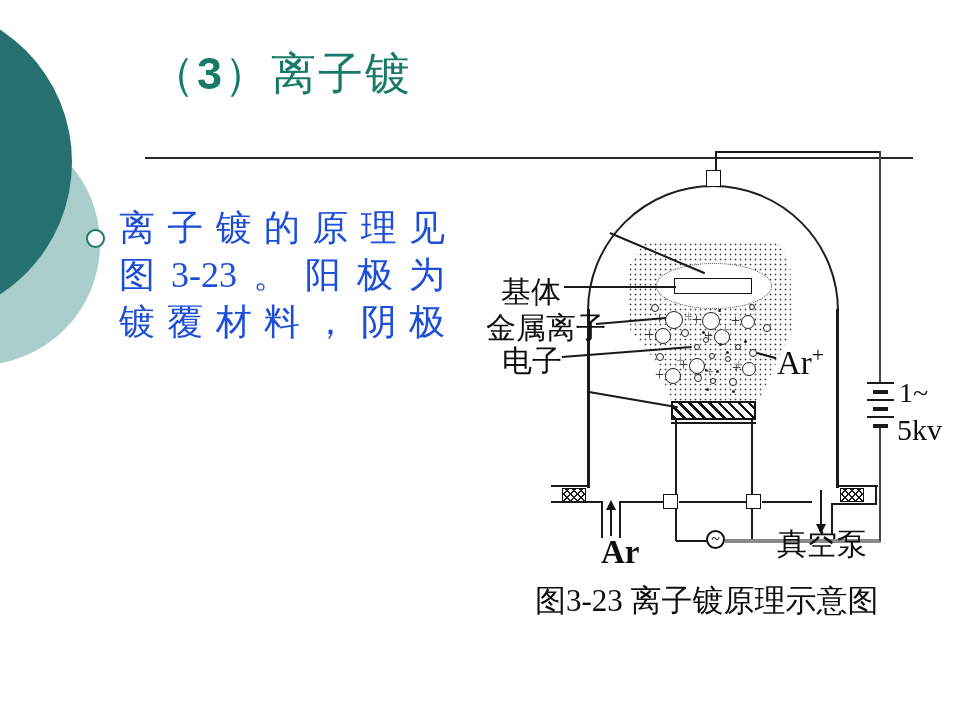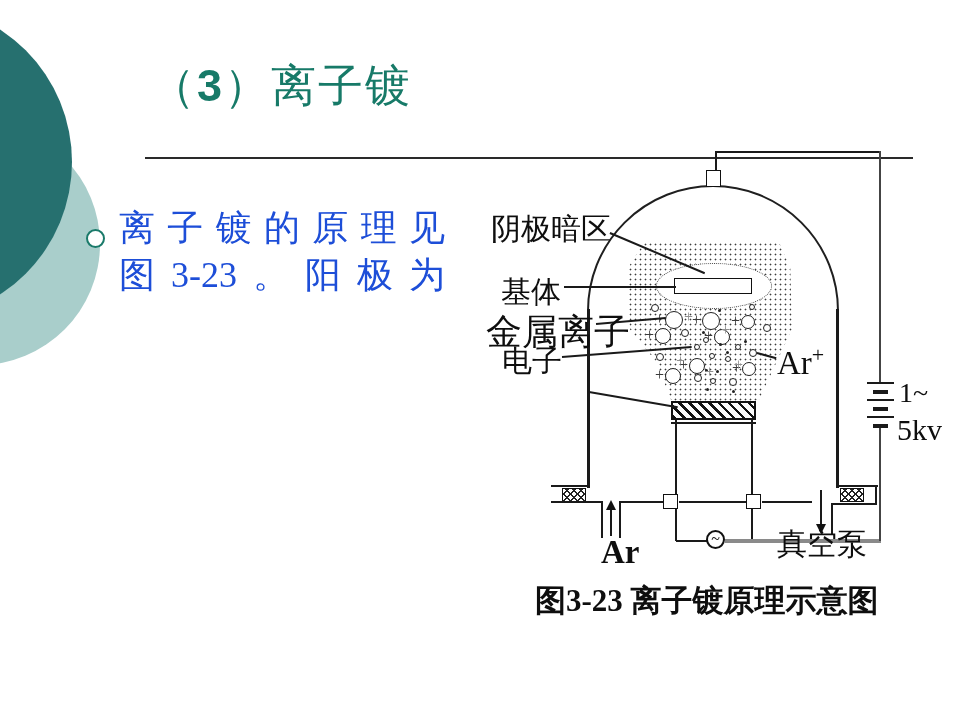--- a/index.html
+++ b/index.html
@@ -1,19 +1,19 @@
 <!DOCTYPE html>
 <html><head>
 <meta charset="utf-8">
 <style>
   html,body{margin:0;padding:0;background:#fff;}
   .slide{position:relative;width:960px;height:720px;background:#fff;overflow:hidden;
          font-family:"Liberation Serif","DejaVu Serif",serif;}
   .decor{position:absolute;border-radius:50%;}
-  .title{position:absolute;left:150px;top:56px;font-size:45px;letter-spacing:2px;white-space:nowrap;}
+  .title{position:absolute;left:150px;top:44px;font-size:45px;letter-spacing:2px;white-space:nowrap;}
   .tnum{font-family:"Liberation Sans","DejaVu Sans",sans-serif;font-weight:600;}
   .rule{position:absolute;background:#2a2a2a;}
   .bullet{position:absolute;left:86px;top:229px;width:15px;height:15px;border:2.5px solid #1a7a6a;
           border-radius:50%;background:#fff;}
   .body-text{position:absolute;left:119px;top:205px;width:326px;font-size:36px;line-height:47px;color:#1d4ed8;}
   .body-text .bl{text-align:justify;}
   .body-text .just{text-align-last:justify;}
   .ln{position:absolute;background:#1a1a1a;}
   .ln.rot{transform-origin:0 50%;}
   .gray{background:#8a8a8a;}
@@ -54,20 +54,21 @@
 
   <div class="title" style="color:#177a68;">
     <span>（</span><span class="tnum">3</span><span>）</span><span>离子镀</span>
   </div>
   <div class="rule" style="left:145px;top:157px;width:768px;height:2px;"></div>
 
   <div class="bullet"></div>
   <div class="body-text">
     <div class="bl just">离子镀的原理见</div>
     <div class="bl just">图3-23。阳极为</div>
+    <div class="bl just">镀覆材料，阴极</div>
   </div>
 
   <div class="ln" style="left:716px;top:151px;width:165px;height:2px;"></div>
   <div class="ln" style="left:715px;top:151px;width:2px;height:21px;"></div>
   <div class="ln" style="left:879px;top:151px;width:2px;height:232px;background:#444;"></div>
 
   <div class="domewrap">
       <div class="dome"></div>
     </div>
   <div class="ln" style="left:587px;top:309px;width:2.5px;height:179px;"></div>
@@ -163,27 +164,26 @@
   <div class="ln" style="left:867px;top:416px;width:27px;height:2px;"></div>
   <div class="ln" style="left:873px;top:424px;width:15px;height:4px;"></div>
 
   <div class="ln rot z5" style="left:610px;top:232px;width:103px;height:1.6px;transform:rotate(23deg);"></div>
   <div class="ln z5" style="left:564px;top:286px;width:112px;height:1.6px;"></div>
   <div class="ln rot z5" style="left:596px;top:323px;width:70px;height:1.6px;transform:rotate(-5deg);"></div>
   <div class="ln rot z5" style="left:562px;top:356px;width:130px;height:1.6px;transform:rotate(-4.4deg);"></div>
   <div class="ln rot z5" style="left:589px;top:391px;width:90px;height:1.6px;transform:rotate(9.7deg);"></div>
   <div class="ln rot z5" style="left:757px;top:352px;width:20px;height:1.6px;transform:rotate(15deg);"></div>
 
-  <div class="lbl" style="left:491px;top:209px;font-size:30px;">阴极暗区</div>
   <div class="lbl" style="left:501px;top:272px;font-size:30px;">基体</div>
-  <div class="lbl" style="left:486px;top:308px;font-size:36px;">金属离子</div>
+  <div class="lbl" style="left:486px;top:308px;font-size:30px;">金属离子</div>
   <div class="lbl" style="left:502px;top:341px;font-size:30px;">电子</div>
   <div class="lbl" style="left:777px;top:342px;font-size:33px;">
     <span>Ar</span><sup>+</sup>
   </div>
   <div class="lbl" style="left:899px;top:377px;font-size:28px;">1~</div>
   <div class="lbl" style="left:897px;top:413px;font-size:30px;">5kv</div>
   <div class="lbl" style="left:601px;top:534px;font-size:33px;font-weight:600;">Ar</div>
   <div class="lbl" style="left:777px;top:524px;font-size:30px;">真空泵</div>
 
-  <div class="lbl" style="left:535px;top:580px;font-size:31px;font-weight:bold;">图3-23 离子镀原理示意图</div>
+  <div class="lbl" style="left:535px;top:580px;font-size:31px;">图3-23 离子镀原理示意图</div>
 
 </div>
 
 </body></html>

